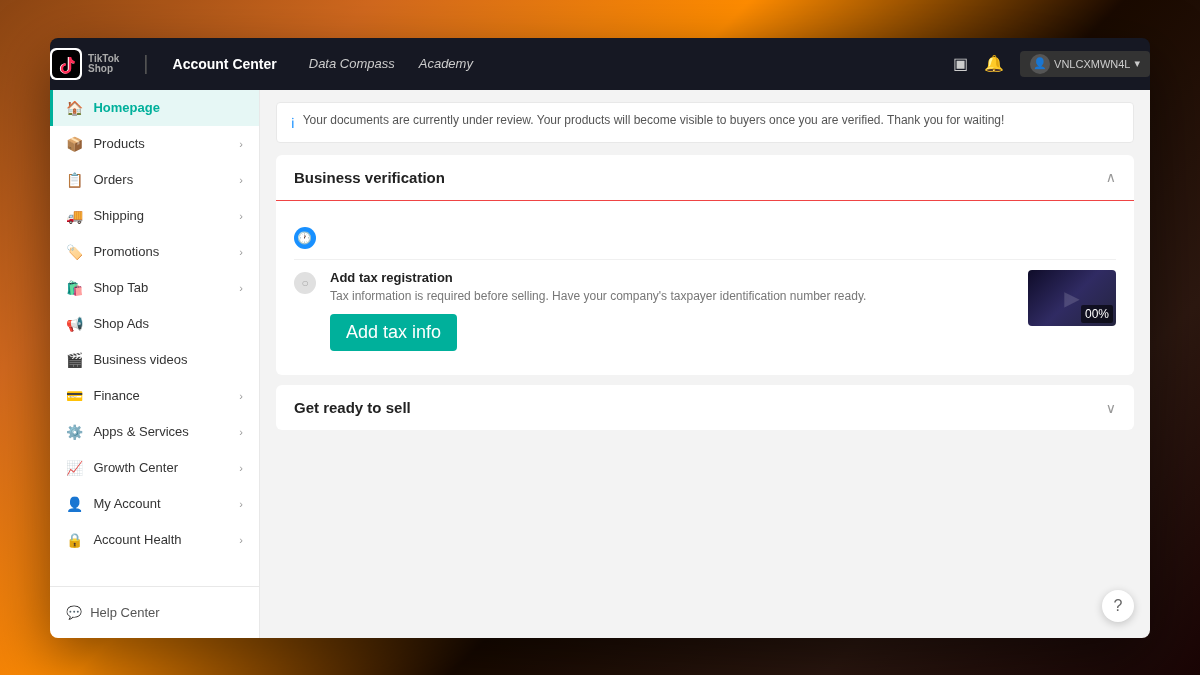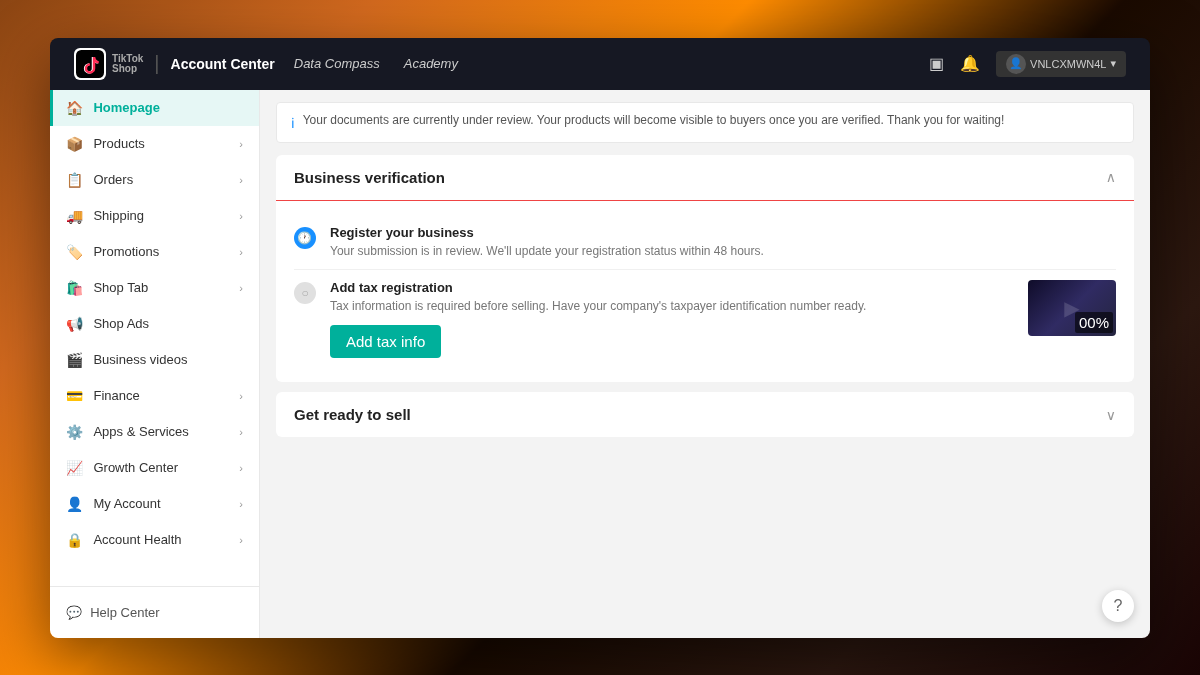--- a/index.html
+++ b/index.html
@@ -19,23 +19,23 @@
       display: flex;
       flex-direction: column;
       box-shadow: 0 20px 60px rgba(0,0,0,0.5);
     }
     
     .topnav {
       background: #161823;
       height: 52px;
       display: flex;
       align-items: center;
-      padding: 0 24px;
+      padding: 0 0;
       flex-shrink: 0;
-      gap: 11px;
+      gap: 24px;
     }
     .topnav-logo {
       display: flex;
       align-items: center;
       gap: 6px;
       color: white;
       font-size: 13px;
       font-weight: 700;
     }
     .logo-icon {
@@ -263,31 +263,31 @@
       height: 100%;
       background: linear-gradient(135deg, #0f0c29, #302b63, #24243e);
       display: flex;
       align-items: flex-end;
       justify-content: flex-end;
       padding: 3px;
     }
     .step-thumbnail-badge {
       background: rgba(0,0,0,0.6);
       color: #fff;
-      font-size: 15px;
+      font-size: 12px;
       padding: 2px 4px;
       border-radius: 2px;
     }
     .btn-teal {
       background: #00b09b;
       color: white;
       border: none;
       border-radius: 4px;
       padding: 8px 16px;
-      font-size: 15px;
+      font-size: 18px;
       cursor: pointer;
       margin-top: 10px;
       font-weight: 500;
     }
     
     .section-collapsed .section-header {
       border-bottom: none;
     }
     
     .help-center {
@@ -434,24 +434,20 @@
       <div class="section-card">
         <div class="section-header">
           <span class="section-title">Business verification</span>
           <span class="section-chevron">∧</span>
         </div>
         <div class="section-body">
 
           <div class="step-item">
             <div class="step-icon active">
               <span>🕐</span>
-            </div>
-            <div class="step-content">
-              <div class="step-name">Register your business</div>
-              <div class="step-desc">Your submission is in review. We'll update your registration status within 48 hours.</div>
             </div>
           </div>
 
           <div class="step-item">
             <div class="step-icon inactive">
               <span>○</span>
             </div>
             <div class="step-content">
               <div class="step-name">Add tax registration</div>
               <div class="step-desc">Tax information is required before selling. Have your company's taxpayer identification number ready.</div>

